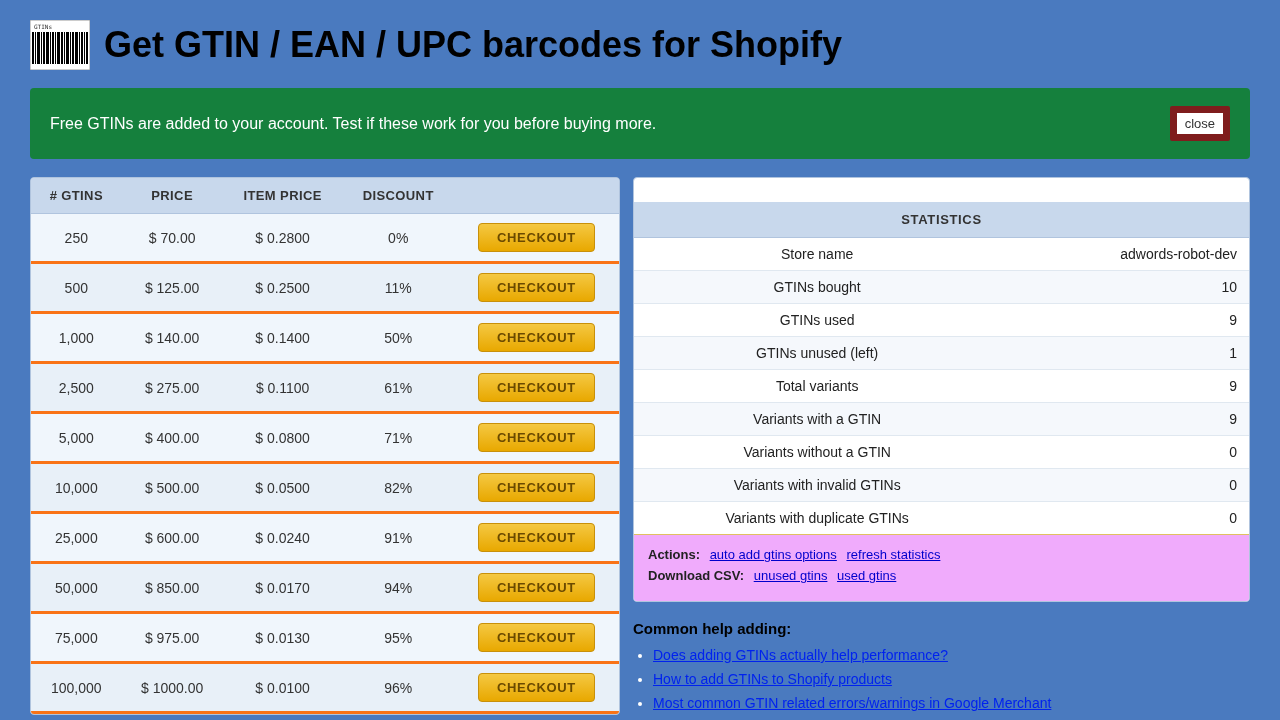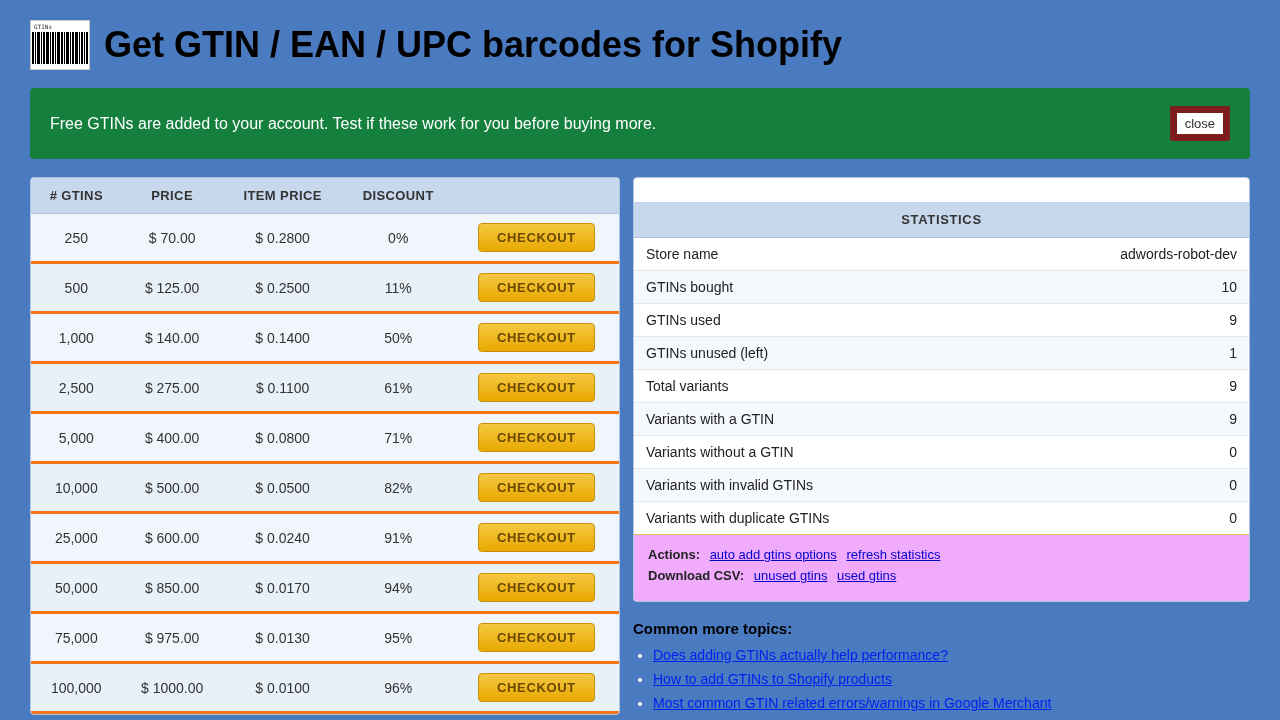--- a/index.html
+++ b/index.html
@@ -137,20 +137,21 @@
     .stats-table tr:last-child {
       border-bottom: none;
     }
     .stats-table tr:nth-child(even) {
       background: #f5f8fc;
     }
     .stats-table td {
       padding: 8px 12px;
       font-size: 14px;
       color: #222;
+      text-align: center;
     }
     .stats-table td:last-child {
       text-align: right;
       font-weight: normal;
     }
     .actions-box {
       background: #f0abfc;
       padding: 12px 14px;
       border-top: 1px solid #e0c060;
     }
@@ -390,21 +391,21 @@
         </div>
         <div class="actions-line">
           <strong>Download CSV:</strong>
           <a>unused gtins</a>
           <a>used gtins</a>
         </div>
       </div>
     </div>
 
     <div class="help-section">
-      <div class="help-title">Common more topics:</div>
+      <div class="help-title">Common help adding:</div>
       <ul class="help-list" id="help-list">
           <li><a>Does adding GTINs actually help performance?</a></li>
           <li><a>How to add GTINs to Shopify products</a></li>
           <li><a>Most common GTIN related errors/warnings in Google Merchant</a></li>
         </ul>
     </div>
 
   </div>
 </div>
 

